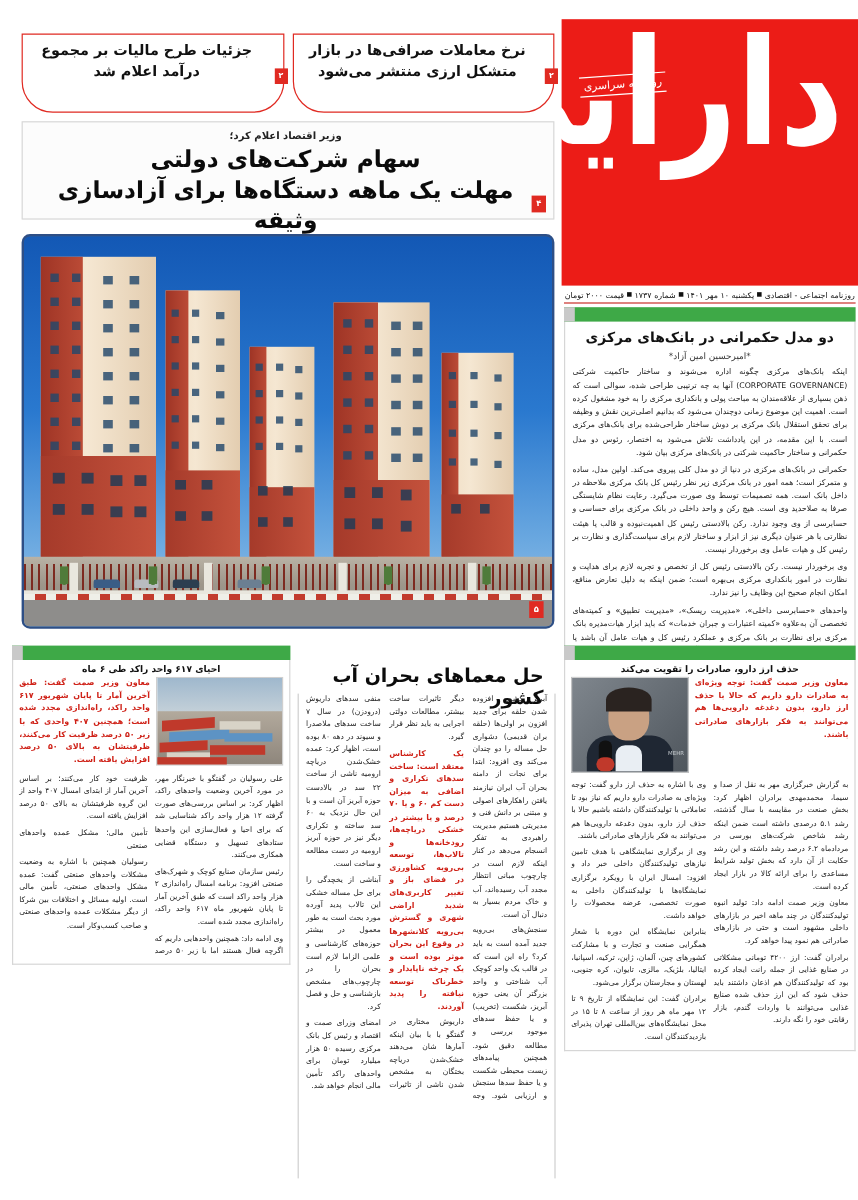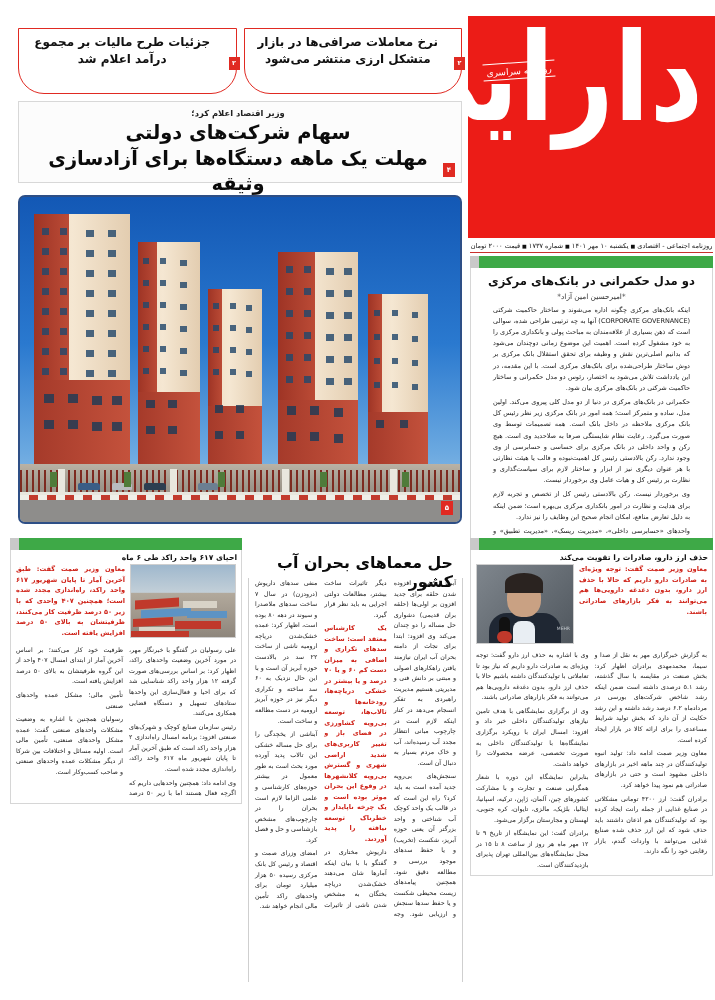--- a/index.html
+++ b/index.html
@@ -103,21 +103,21 @@
   .greenbar{background:#3ea947;height:12px;position:relative;}
   .greenbar .gb-label{
     position:absolute;right:5px;top:16px;line-height:12px;color:#fff;font-size:7.4px;font-weight:normal;
   }
   .greenbar .gb-tab{position:absolute;left:0;top:0;width:9px;height:12px;background:#c9c9c9;}
   .edit-body{border:1px solid #d6d6d6;border-top:none;padding:6px 6px 5px;background:#fff;}
   .edit-title{font-size:11.6px;font-weight:bold;text-align:center;color:#111;line-height:1.35;}
   .edit-author{font-size:7.4px;text-align:center;color:#333;margin-top:2px;margin-bottom:4px;}
   .edit-p{
     font-size:6.5px;line-height:1.72;color:#1b1b1b;text-align:justify;
-    text-align-last:right;margin:0 16px 3px;letter-spacing:-0.05px;
+    text-align-last:right;margin:0 0 3px;letter-spacing:-0.05px;
   }
   .edit-cont{font-size:6.2px;color:#333;text-align:left;margin-top:1px;}
 
   
   .mid-left{position:absolute;left:10px;top:538px;width:232px;}
   .mid-right{position:absolute;right:2px;top:538px;width:243px;}
   .mid-center-title{
     position:absolute;right:262px;left:252px;top:553px;
     font-size:15.8px;font-weight:bold;text-align:right;color:#0b0b0b;letter-spacing:-0.5px;
   }
@@ -147,21 +147,21 @@
 
   .cols2{column-count:2;column-gap:6px;padding:3px 5px 4px;}
   .lede{
     font-size:6.6px;line-height:1.62;color:#cf2218;font-weight:bold;text-align:justify;
     text-align-last:right;margin:0 0 3px;
   }
   .bodytxt{
     font-size:6.3px;line-height:1.68;color:#1b1b1b;text-align:justify;
     text-align-last:right;margin:0 0 3px;letter-spacing:-0.05px;
   }
-  .caption-sm{font-size:7.6px;font-weight:bold;text-align:right;color:#111;padding:3px 4px 2px;}
+  .caption-sm{font-size:7.6px;font-weight:bold;text-align:center;color:#111;padding:3px 4px 2px;}
 
   
   .center-cols{
     position:absolute;right:252px;left:248px;top:578px;bottom:18px;
     column-count:3;column-gap:7px;
     border-left:1px solid #cfcfcf;border-right:1px solid #cfcfcf;
     padding:0 6px;
   }
   .center-lede{
     font-size:6.5px;line-height:1.62;color:#cf2218;font-weight:bold;text-align:justify;

